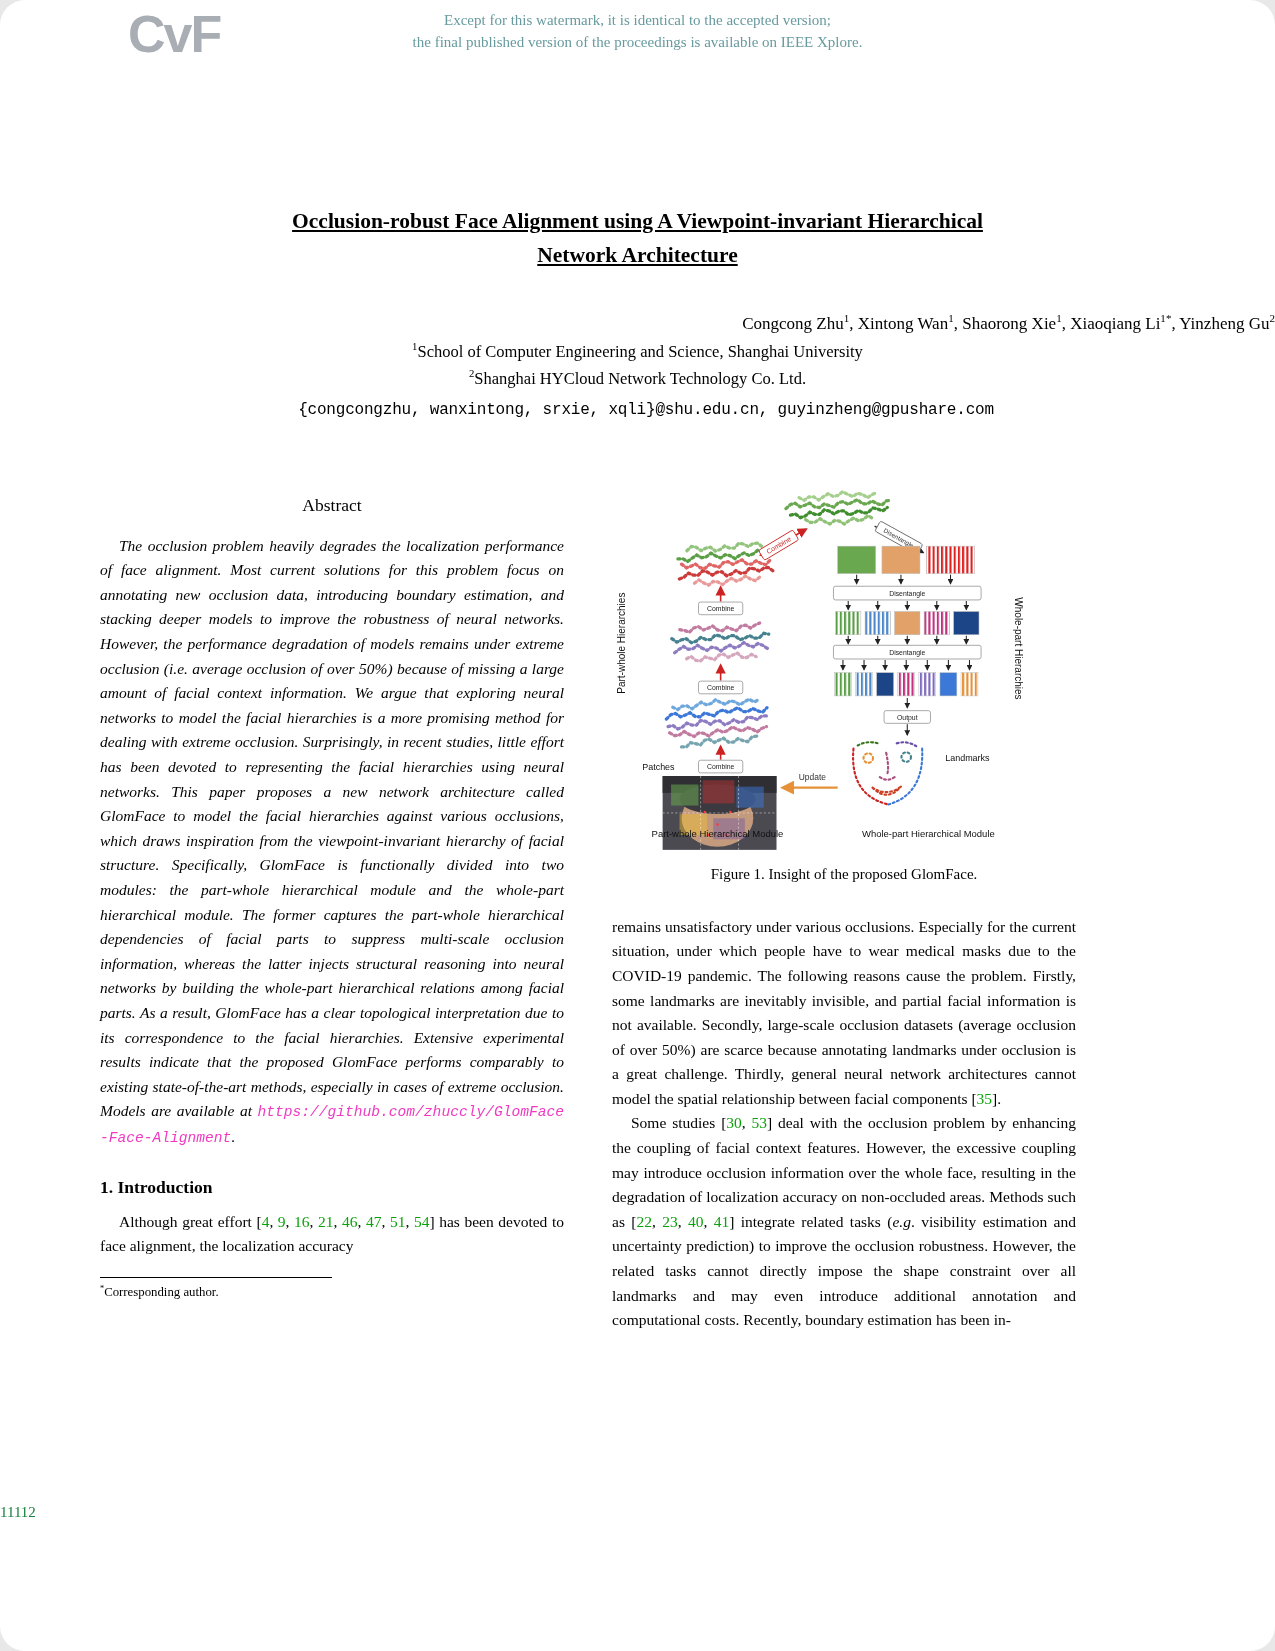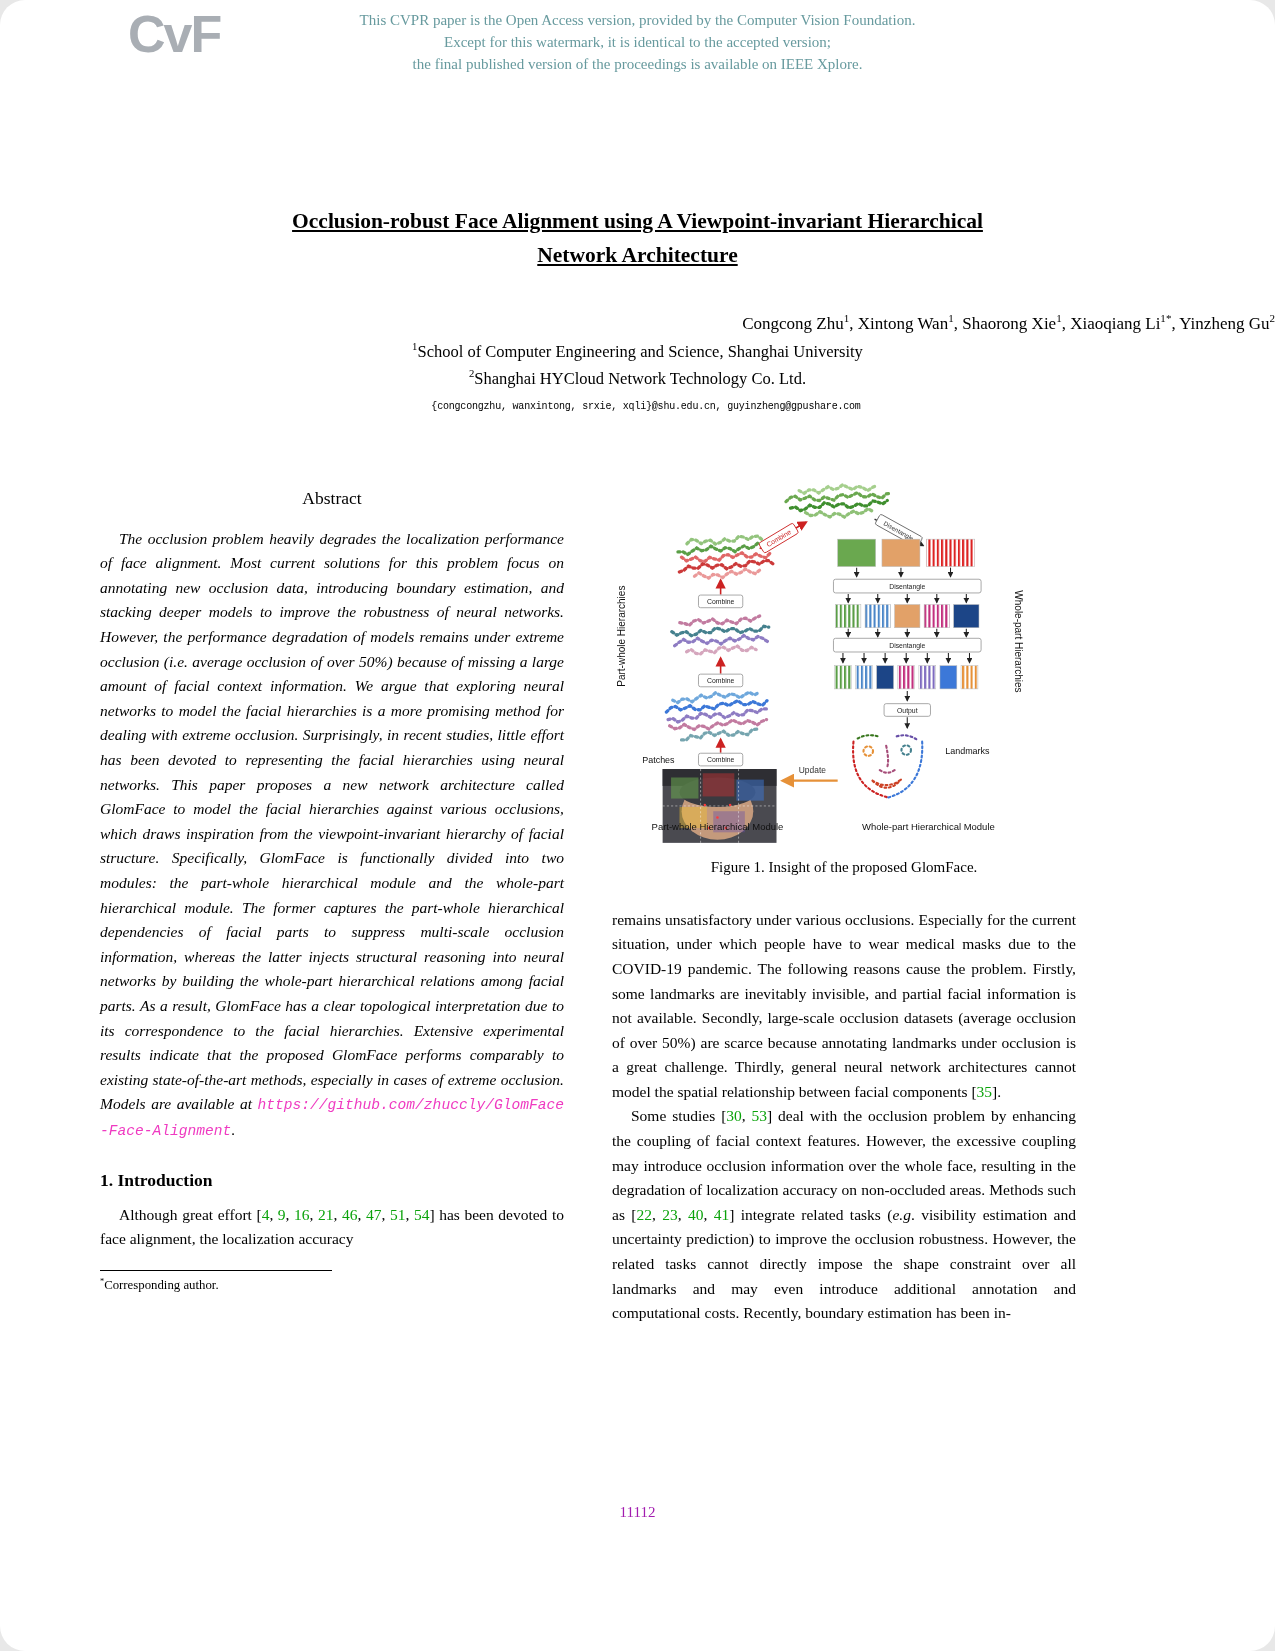--- a/index.html
+++ b/index.html
@@ -56,21 +56,21 @@
   }
   .affil{
     margin-top:6px;
     text-align:center;
     font-size:16.5px;
   }
   .emails{
     margin-top:12px;
     text-align:center;
     font-family:"Liberation Mono", monospace;
-    font-size:10px;
+    font-size:16px;
     letter-spacing:-0.2px;
     padding-left:17px;
   }
   .cols{
     display:flex;
     gap:48px;
     padding:0 99px 0 100px;
     margin-top:66px;
   }
   .col{width:464px;flex:0 0 464px;}
@@ -114,34 +114,32 @@
   .figure-wrap svg{display:block;width:464px;height:auto;}
   svg text{font-family:"Liberation Sans", sans-serif;}
   .caption{
     text-align:center;
     font-size:15px;
     margin:12px 0 32px;
   }
   .pageno{
     position:absolute;
     top:1504px;left:0;right:0;
-    text-align:center;
     font-size:15px;
-    color:#a21caf;
+    color:#15803d;
   }
 </style>
 </head>
 <body>
 
 <div class="page">
 
   <div class="cvf-logo">CvF</div>
 
   <div class="watermark">
-    <div>This CVPR paper is the Open Access version, provided by the Computer Vision Foundation.</div>
     <div>Except for this watermark, it is identical to the accepted version;</div>
     <div>the final published version of the proceedings is available on IEEE Xplore.</div>
   </div>
 
   <h1 class="title">
     <span class="tl">Occlusion-robust Face Alignment using A Viewpoint-invariant Hierarchical</span>
     <span class="tl">Network Architecture</span>
   </h1>
 
   <div class="authors"><span>Congcong Zhu</span><sup class="seg-sup">1</sup><span>, Xintong Wan</span><sup class="seg-sup">1</sup><span>, Shaorong Xie</span><sup class="seg-sup">1</sup><span>, Xiaoqiang Li</span><sup class="seg-sup">1*</sup><span>, Yinzheng Gu</span><sup class="seg-sup">2</sup></div>

